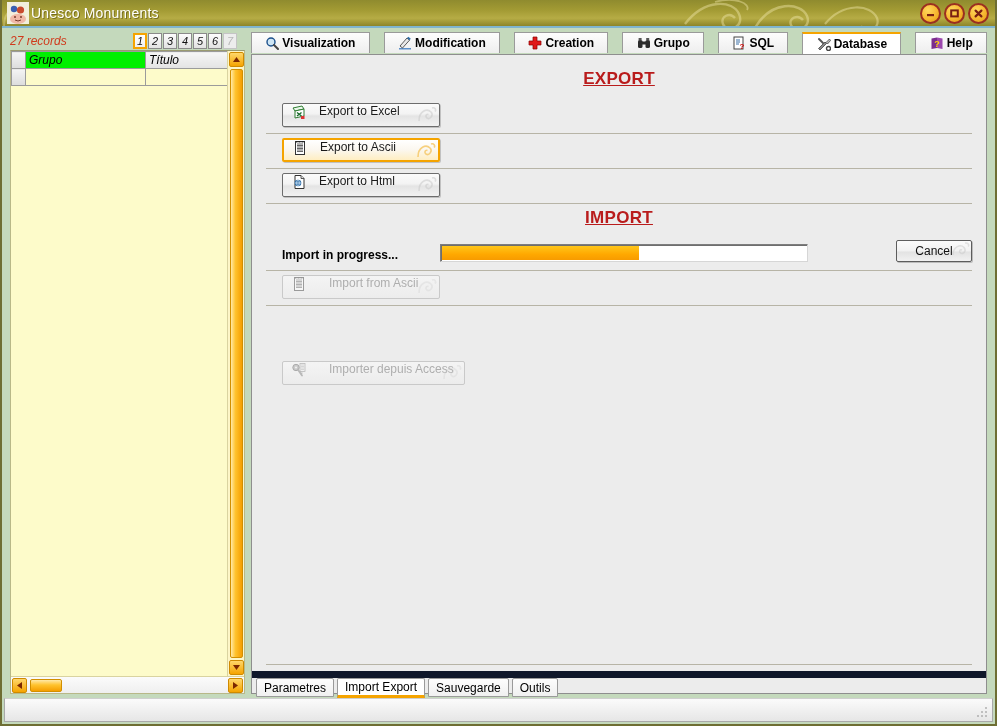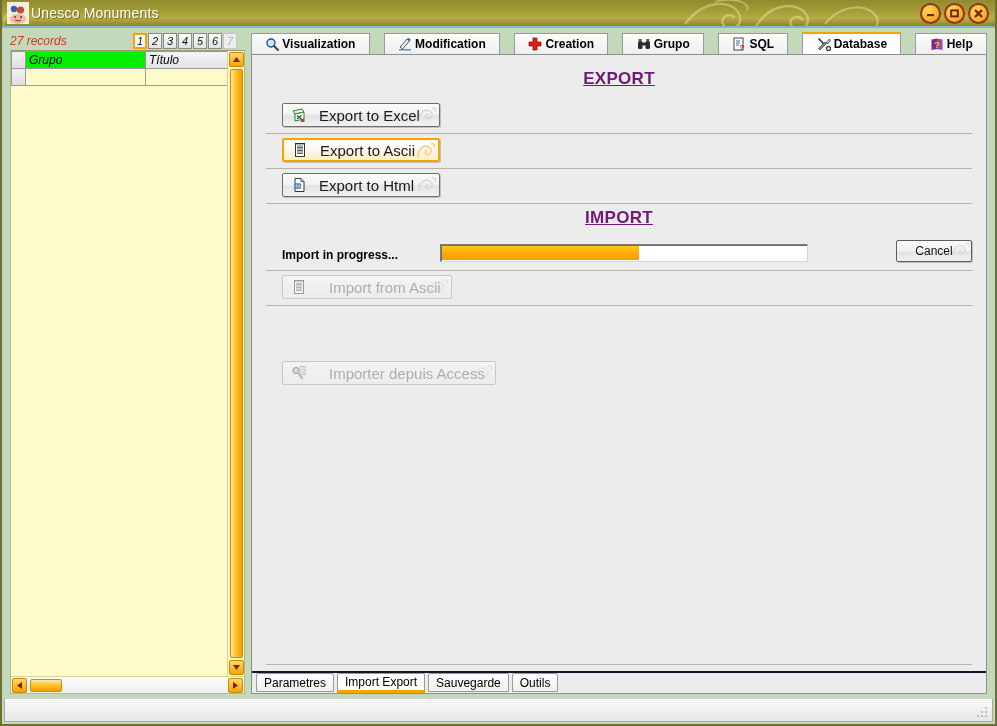--- a/index.html
+++ b/index.html
@@ -189,21 +189,21 @@
   .sb-arrow { fill: #7b2800; }
 
   
   .right-panel {
     flex: 1 1 auto;
     display: flex; flex-direction: column;
     min-width: 0; min-height: 0;
     padding-right: 4px;
   }
   .tabstrip {
-    display: flex; align-items: center;
+    display: flex; align-items: flex-start;
     height: 22px; flex: 0 0 22px;
     gap: 14px;
   }
   .tab {
     height: 21px;
     background: linear-gradient(to bottom,#fdfdfd,#eeeeee);
     border: 1px solid #9a9a9a;
     border-bottom: none;
     display: flex; align-items: center; justify-content: center;
     gap: 3px;
@@ -234,38 +234,38 @@
   .content-inner {
     flex: 1 1 auto;
     padding: 8px 12px 0 12px;
     overflow: hidden;
     display: flex; flex-direction: column;
   }
 
   .section-title {
     text-align: center;
     font-size: 17px; font-weight: bold;
-    color: #701a75;
+    color: #b91c1c;
     text-decoration: underline;
     margin: 6px 0 10px 0;
     letter-spacing: .3px;
   }
   .section-title.import { margin-top: 4px; }
   .btn-row { padding: 4px 0 6px 18px; }
 
   .xpbtn {
     position: relative;
     height: 24px;
     min-width: 158px;
     background: linear-gradient(to bottom,#fbfbfb 0%,#f3f3f3 45%,#e4e4e4 55%,#f2f2f2 100%);
     border: 1px solid #6d6d6d;
     border-radius: 2px;
-    display: inline-flex; align-items: center;
+    display: inline-flex; 
     padding: 0 10px 0 8px;
-    font-size: 15px; color: #1a1a1a;
+    font-size: 12px; color: #1a1a1a;
     cursor: pointer;
     box-shadow: 1px 1px 0 rgba(0,0,0,.18);
     overflow: hidden;
   }
   .xpbtn .bicon { width: 16px; height: 16px; flex: 0 0 16px; margin-right: 12px; }
   .xpbtn .blabel { flex: 1 1 auto; text-align: left; }
   .xpbtn .swirl { position: absolute; right: 2px; top: 1px; width: 22px; height: 20px; opacity: .55; }
   .xpbtn.hot {
     border: 2px solid #f5a400;
     background: linear-gradient(to bottom,#ffffff 0%,#fbf7ef 50%,#ffeec2 100%);
@@ -328,21 +328,21 @@
 
   .spacer-lg { flex: 1 1 auto; }
 
   
   .bottom-tabs {
     height: 22px; flex: 0 0 22px;
     display: flex; align-items: flex-start;
     gap: 3px;
     padding: 0 0 0 4px;
     background: #ececec;
-    border-top: 2px solid #0f172a;
+    border-top: 7px solid #0f172a;
   }
   .btab {
     height: 19px;
     background: linear-gradient(to bottom,#fdfdfd,#f0f0f0);
     border: 1px solid #9a9a9a;
     border-radius: 2px 2px 0 0;
     padding: 0 7px;
     display: flex; align-items: center;
     font-size: 12px; color: #000;
     cursor: pointer;

